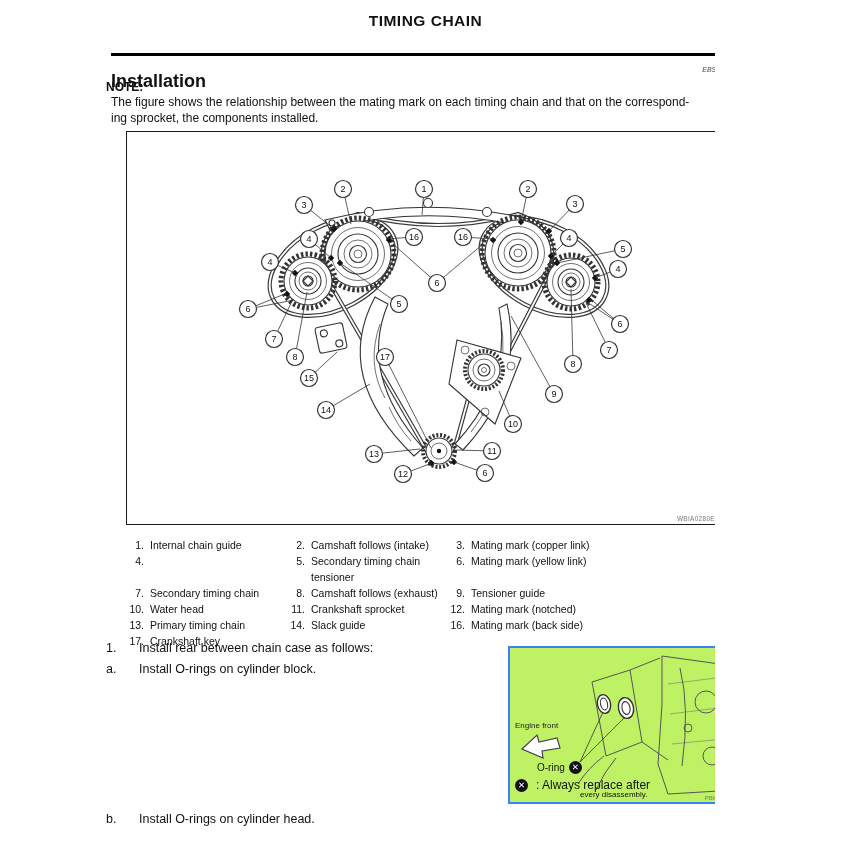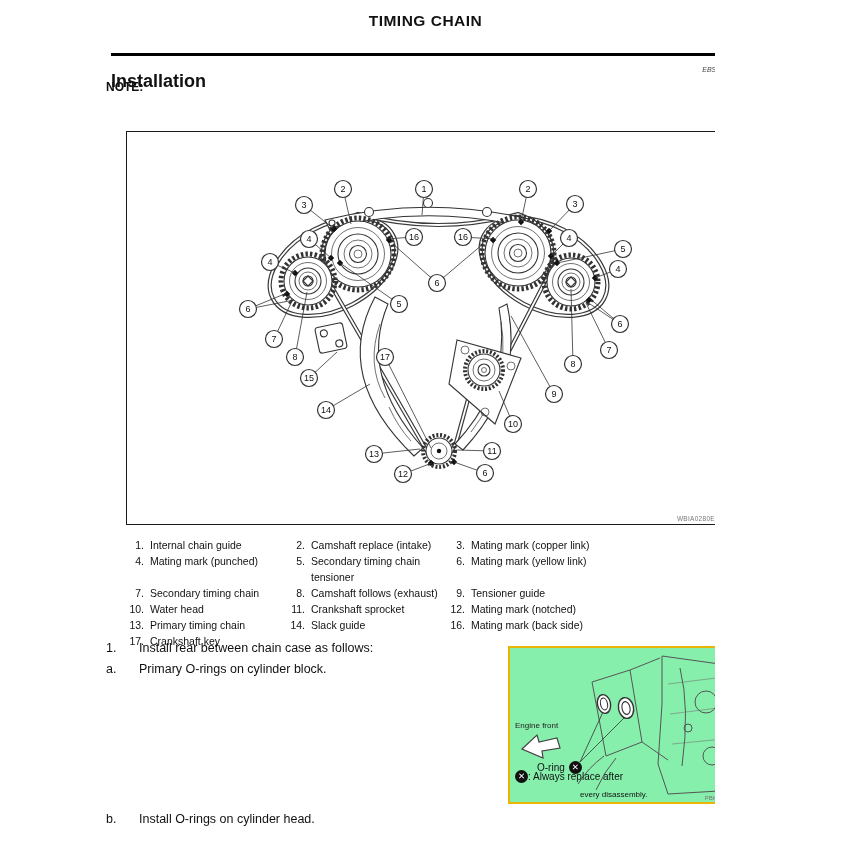--- a/index.html
+++ b/index.html
@@ -15,24 +15,24 @@
   .para{position:absolute;left:111px;top:94px;width:634px;font-size:12px;line-height:16px;}
   .fig{position:absolute;left:126px;top:131px;width:592px;height:392px;border:1.5px solid #1a1a1a;background:#fff;}
   .figcode{position:absolute;right:4px;bottom:2px;font-size:6.5px;color:#777;letter-spacing:.3px;}
   .legend{position:absolute;left:127px;top:537px;width:612px;display:grid;
           grid-template-columns:161px 160px 1fr;font-size:10.5px;line-height:16px;}
   .li{display:flex;}
   .lnum{display:inline-block;width:17px;text-align:right;margin-right:6px;flex:0 0 17px;}
   .step{position:absolute;left:106px;font-size:12.5px;display:flex;}
   .sn{display:inline-block;width:33px;flex:0 0 33px;}
   .step1{top:641px;} .stepA{top:662px;} .stepB{top:812px;}
-  .inset{position:absolute;left:508px;top:646px;width:229px;height:154px;border:2px solid #eab308;background:#86efac;}
+  .inset{position:absolute;left:508px;top:646px;width:229px;height:154px;border:2px solid #3b82f6;background:#bef264;}
   .ef{position:absolute;left:5px;top:73px;font-size:8px;color:#222;}
   .orl{position:absolute;left:27px;top:113px;font-size:10px;display:flex;align-items:center;gap:4px;}
-  .al1{position:absolute;left:5px;top:122px;font-size:10px;display:flex;align-items:center;gap:0;}
+  .al1{position:absolute;left:5px;top:130px;font-size:12px;display:flex;align-items:center;gap:8px;}
   .al2{position:absolute;left:30px;top:142px;font-size:8px;padding-left:40px;}
   .inscode{position:absolute;right:3px;bottom:1px;font-size:6px;color:#777;}
   .xmark{display:inline-block;width:13px;height:13px;border-radius:50%;background:#111;
          color:#fff;text-align:center;line-height:13px;font-size:8.5px;flex:0 0 13px;}
   .xmark::before{content:"\2715";}
   
   .ln{stroke:#333;fill:none;stroke-width:1.1px;}
   .th{stroke:#333;fill:none;stroke-width:.7px;}
   .wh{fill:#fff;stroke:#333;stroke-width:1.1px;}
   .teeth{fill:none;stroke:#333;stroke-width:5px;stroke-dasharray:2.4 2.2;}
@@ -52,20 +52,24 @@
 <div class="page">
 
   <div class="title">TIMING CHAIN</div>
 
   <div class="sect">
     <div class="sect-h">Installation</div>
     <div class="sect-c">EBS00RCM</div>
   </div>
 
   <div class="note-l">NOTE:</div>
+  <div class="para">
+    <div>The figure shows the relationship between the mating mark on each timing chain and that on the correspond-</div>
+    <div>ing sprocket, the components installed.</div>
+  </div>
 
   <div class="fig">
     <svg id="figsvg" width="592" height="392" viewBox="0 0 592 392">
 
       <g>
         <ellipse cx="206" cy="135" rx="68" ry="42" transform="rotate(-28 206 135)" class="chain-d"></ellipse>
         <ellipse cx="206" cy="135" rx="68" ry="42" transform="rotate(-28 206 135)" class="chain-w"></ellipse>
       </g>
       <g>
         <ellipse cx="417" cy="135" rx="68" ry="42" transform="rotate(28 417 135)" class="chain-d"></ellipse>
@@ -318,29 +322,28 @@
     <div class="figcode">WBIA0280E</div>
   </div>
 
   <div class="legend" id="legend">
       <div class="li">
         <span class="lnum">1.</span>
         <span>Internal chain guide</span>
       </div>
       <div class="li">
         <span class="lnum">2.</span>
-        <span>Camshaft replace (intake)</span>
+        <span>Camshaft follows (intake)</span>
       </div>
       <div class="li">
         <span class="lnum">3.</span>
         <span>Mating mark (copper link)</span>
       </div>
       <div class="li">
         <span class="lnum">4.</span>
-        <span>Mating mark (punched)</span>
       </div>
       <div class="li">
         <span class="lnum">5.</span>
         <span>Secondary timing chain tensioner</span>
       </div>
       <div class="li">
         <span class="lnum">6.</span>
         <span>Mating mark (yellow link)</span>
       </div>
       <div class="li">
@@ -384,21 +387,21 @@
         <span>Crankshaft key</span>
       </div>
     </div>
 
   <div class="step step1">
     <span class="sn">1.</span>
     <span>Install rear between chain case as follows:</span>
   </div>
   <div class="step stepA">
     <span class="sn">a.</span>
-    <span>Primary O-rings on cylinder block.</span>
+    <span>Install O-rings on cylinder block.</span>
   </div>
 
   <div class="inset">
     <svg width="229" height="154" viewBox="0 0 229 154">
       <g>
         <path class="sk" d="M152 8 L224 18 L226 142 L158 146 L148 116 L152 56 Z"></path>
         <path class="sk2" d="M158 36 L222 28 M160 66 L224 58 M162 96 L224 90"></path>
         <path class="sk" d="M170 20 Q180 60 172 118 M210 28 Q218 70 214 130"></path>
         <circle cx="196" cy="54" r="11" class="sk"></circle>
         <circle cx="202" cy="108" r="9" class="sk"></circle>

